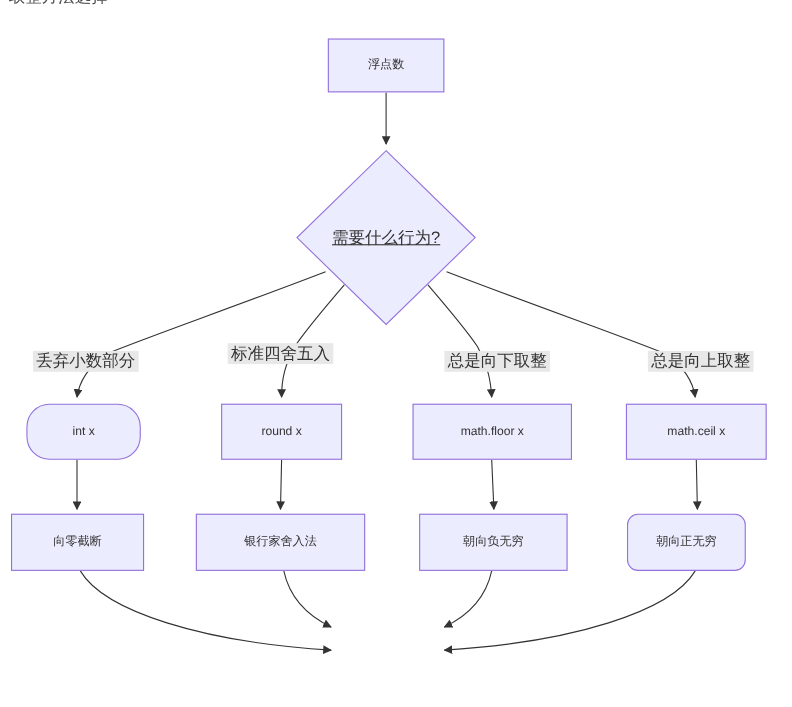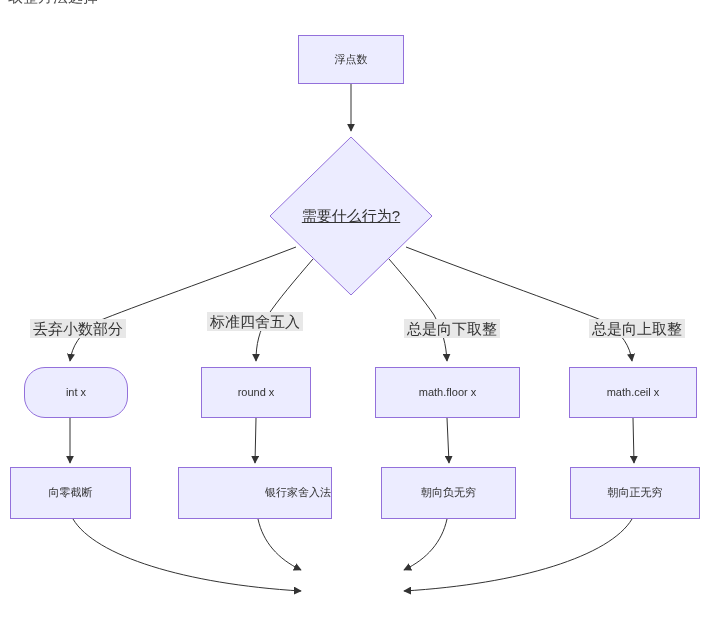--- a/index.html
+++ b/index.html
@@ -123,27 +123,27 @@
   <div class="node" style="left:375px; top:367px; width:145px; height:51px;">
     <span>math.floor x</span>
   </div>
   <div class="node" style="left:569px; top:367px; width:128px; height:51px;">
     <span>math.ceil x</span>
   </div>
 
   <div class="node" style="left:10px; top:467px; width:121px; height:52px;">
     <span>向零截断</span>
   </div>
-  <div class="node" style="left:178px; top:467px; width:154px; height:52px;justify-content:flex-end;">
+  <div class="node" style="left:178px; top:467px; width:154px; height:52px;">
     <span>银行家舍入法</span>
   </div>
   <div class="node" style="left:381px; top:467px; width:135px; height:52px;">
     <span>朝向负无穷</span>
   </div>
-  <div class="node" style="left:570px; top:467px; width:130px; height:52px;">
+  <div class="node" style="left:570px; top:467px; width:108px; height:52px;border-radius:10px;">
     <span>朝向正无穷</span>
   </div>
 
 
   <div class="edge-label" style="left:78px; top:319px;">丢弃小数部分</div>
   <div class="edge-label" style="left:255px; top:312px;">标准四舍五入</div>
   <div class="edge-label" style="left:452px; top:319px;">总是向下取整</div>
   <div class="edge-label" style="left:637px; top:319px;">总是向上取整</div>
 
 </div>

